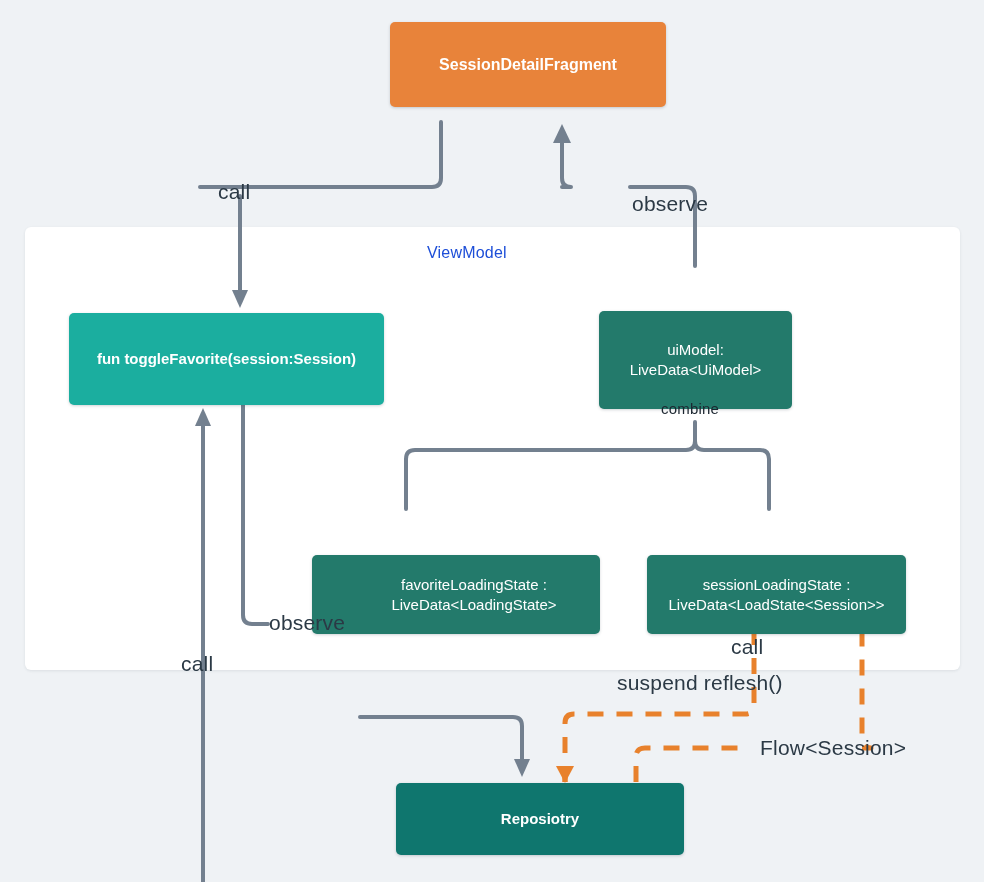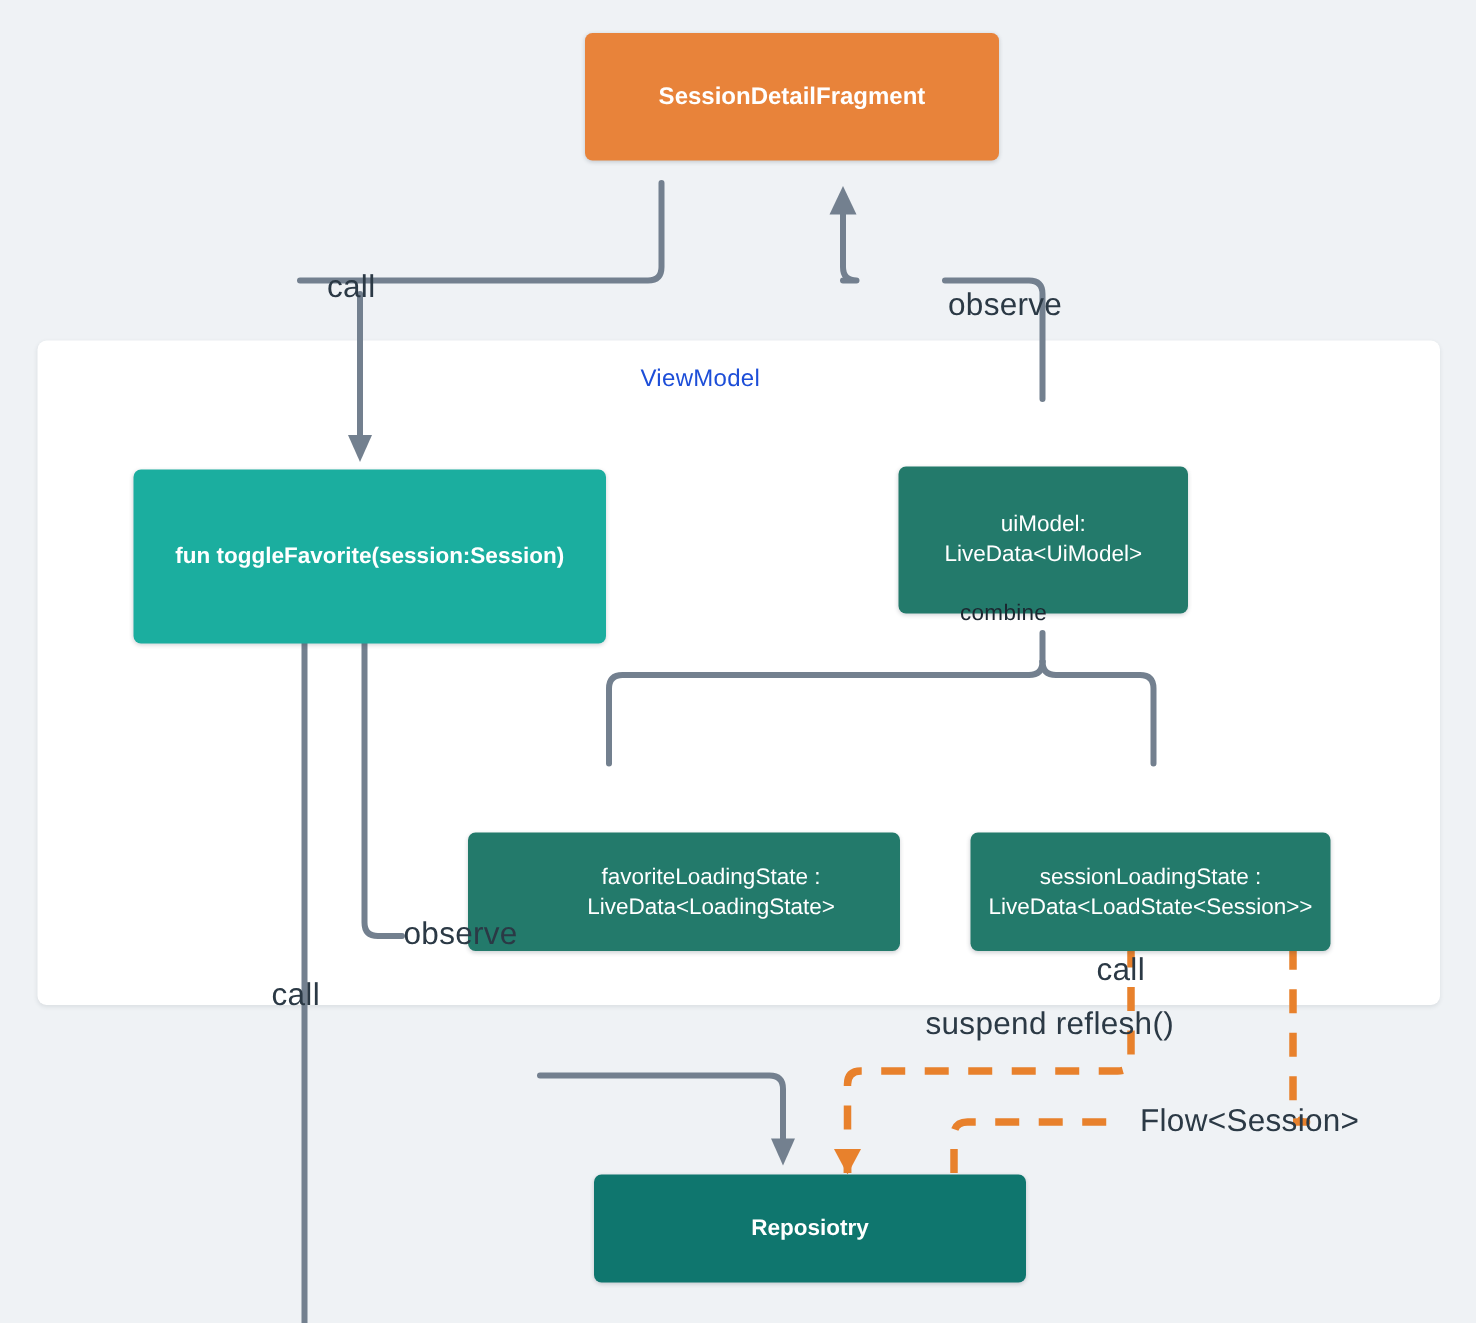--- a/index.html
+++ b/index.html
@@ -119,38 +119,38 @@
       <path class="lnd" d="M636,782 L636,757 Q636,748 645,748 L750,748"></path>
       <path class="lnd" d="M862,748 L871,748 Q862,748 862,739 L862,612"></path>
       <polygon class="aheadd" points="862,595 853,615 871,615"></polygon>
       <path class="lnd" d="M565,782 L565,775"></path>
       <polygon class="aheadd" points="565,783 556,766 574,766"></polygon>
     </g>
   </svg>
 
   <div class="node orange" style="left:372px;top:22px;width:276px;height:85px;margin-left:18px;">SessionDetailFragment</div>
 
-  <div class="node teal" style="left:89px;top:313px;width:315px;height:116px;">fun toggleFavorite(session:Session)</div>
+  <div class="node teal" style="left:69px;top:313px;width:315px;height:92px;">fun toggleFavorite(session:Session)</div>
 
   <div class="node green" style="left:599px;top:266px;width:193px;height:98px;">uiModel:
 LiveData&lt;UiModel&gt;</div>
 
   <div class="node green" style="left:312px;top:510px;width:288px;height:79px;padding-left:44px;">favoriteLoadingState :
 LiveData&lt;LoadingState&gt;</div>
 
-  <div class="node green" style="left:647px;top:510px;width:240px;height:79px;">sessionLoadingState :
+  <div class="node green" style="left:647px;top:510px;width:259px;height:79px;">sessionLoadingState :
 LiveData&lt;LoadState&lt;Session&gt;&gt;</div>
 
   <div class="node blue" style="left:396px;top:783px;width:288px;height:72px;">Reposiotry</div>
 
   <div class="elabel" style="left:218px;top:180px;">call</div>
 
   <div class="elabel" style="left:632px;top:168px;margin-top:24px;">observe</div>
 
-  <div class="elabel small" style="left:640px;top:400px;text-align:center;">combine</div>
+  <div class="elabel small" style="left:661px;top:400px;text-align:center;">combine</div>
 
   <div class="elabel" style="left:269px;top:611px;">observe</div>
 
   <div class="elabel" style="left:181px;top:652px;">call</div>
 
 
   <div class="elabel" style="left:731px;top:635px;">call</div>
 
   <div class="elabel" style="left:617px;top:671px;">suspend reflesh()</div>
 

